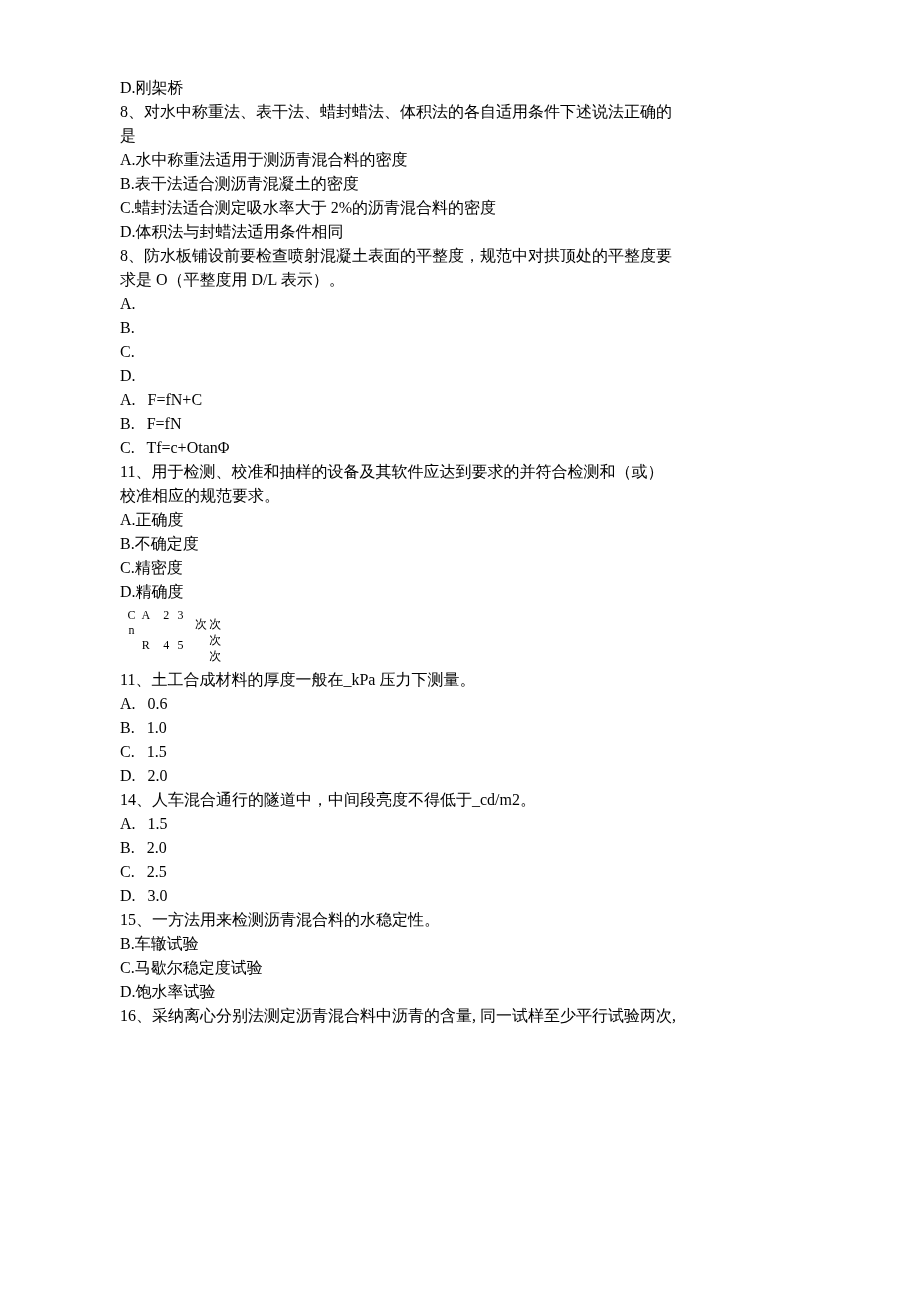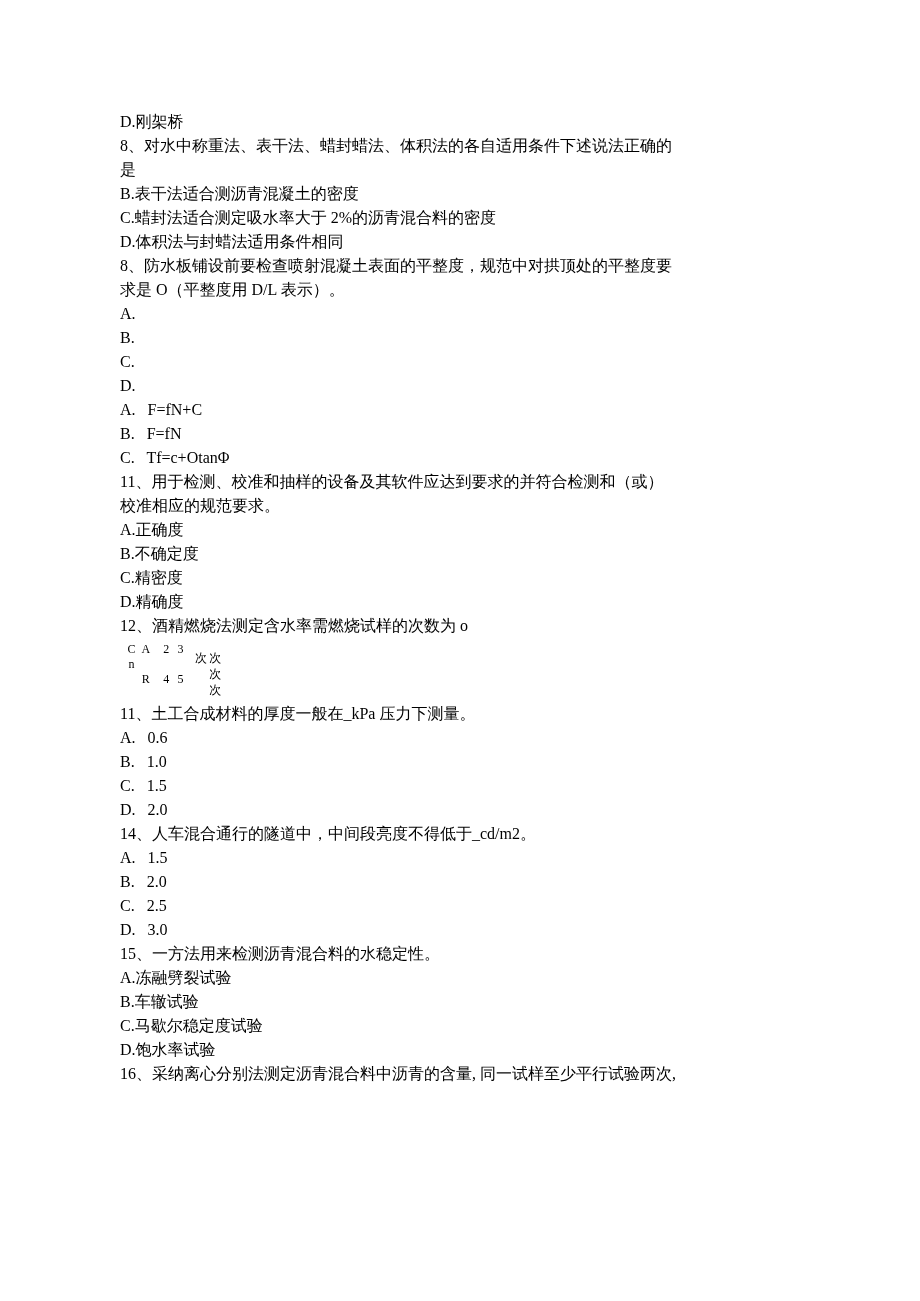--- a/index.html
+++ b/index.html
@@ -7,21 +7,21 @@
     padding: 0;
     background: #ffffff;
     font-family: "SimSun", "宋体", serif;
     font-size: 16px;
     color: #000000;
     line-height: 1.5;
   }
   .page {
     width: 896px;
     min-height: 1301px;
-    padding: 110px 120px 60px 120px;
+    padding: 76px 120px 60px 120px;
     box-sizing: border-box;
   }
   .line {
     margin: 0;
     padding: 0;
     white-space: pre-wrap;
   }
   .rotated-block {
     display: flex;
     flex-direction: row;
@@ -41,20 +41,21 @@
 </style>
 </head>
 <body>
 
 <div class="page">
 
   <p class="line">D.刚架桥</p>
 
   <p class="line">8、对水中称重法、表干法、蜡封蜡法、体积法的各自适用条件下述说法正确的</p>
   <p class="line">是</p>
+  <p class="line">A.水中称重法适用于测沥青混合料的密度</p>
   <p class="line">B.表干法适合测沥青混凝土的密度</p>
   <p class="line">C.蜡封法适合测定吸水率大于 2%的沥青混合料的密度</p>
   <p class="line">D.体积法与封蜡法适用条件相同</p>
 
   <p class="line">8、防水板铺设前要检查喷射混凝土表面的平整度，规范中对拱顶处的平整度要</p>
   <p class="line">求是 O（平整度用 D/L 表示）。</p>
   <p class="line">A.</p>
   <p class="line">B.</p>
   <p class="line">C.</p>
   <p class="line">D.</p>
@@ -63,40 +64,38 @@
   <p class="line">B.   F=fN</p>
   <p class="line">C.   Tf=c+OtanΦ</p>
 
   <p class="line">11、用于检测、校准和抽样的设备及其软件应达到要求的并符合检测和（或）</p>
   <p class="line">校准相应的规范要求。</p>
   <p class="line">A.正确度</p>
   <p class="line">B.不确定度</p>
   <p class="line">C.精密度</p>
   <p class="line">D.精确度</p>
 
-  <p class="line">12、酒精燃烧法测定含水率需燃烧试样的次数为 o</p>
   <div class="rotated-block">
     <div class="vcol">A R Cn</div>
     <div class="vcol">3 5 2 4</div>
     <div class="vcol">次 次 次 次</div>
   </div>
 
   <p class="line">11、土工合成材料的厚度一般在_kPa 压力下测量。</p>
   <p class="line">A.   0.6</p>
   <p class="line">B.   1.0</p>
   <p class="line">C.   1.5</p>
   <p class="line">D.   2.0</p>
 
   <p class="line">14、人车混合通行的隧道中，中间段亮度不得低于_cd/m2。</p>
   <p class="line">A.   1.5</p>
   <p class="line">B.   2.0</p>
   <p class="line">C.   2.5</p>
   <p class="line">D.   3.0</p>
 
   <p class="line">15、一方法用来检测沥青混合料的水稳定性。</p>
-  <p class="line">A.冻融劈裂试验</p>
   <p class="line">B.车辙试验</p>
   <p class="line">C.马歇尔稳定度试验</p>
   <p class="line">D.饱水率试验</p>
 
   <p class="line">16、采纳离心分别法测定沥青混合料中沥青的含量, 同一试样至少平行试验两次,</p>
 
 </div>
 
 </body></html>

